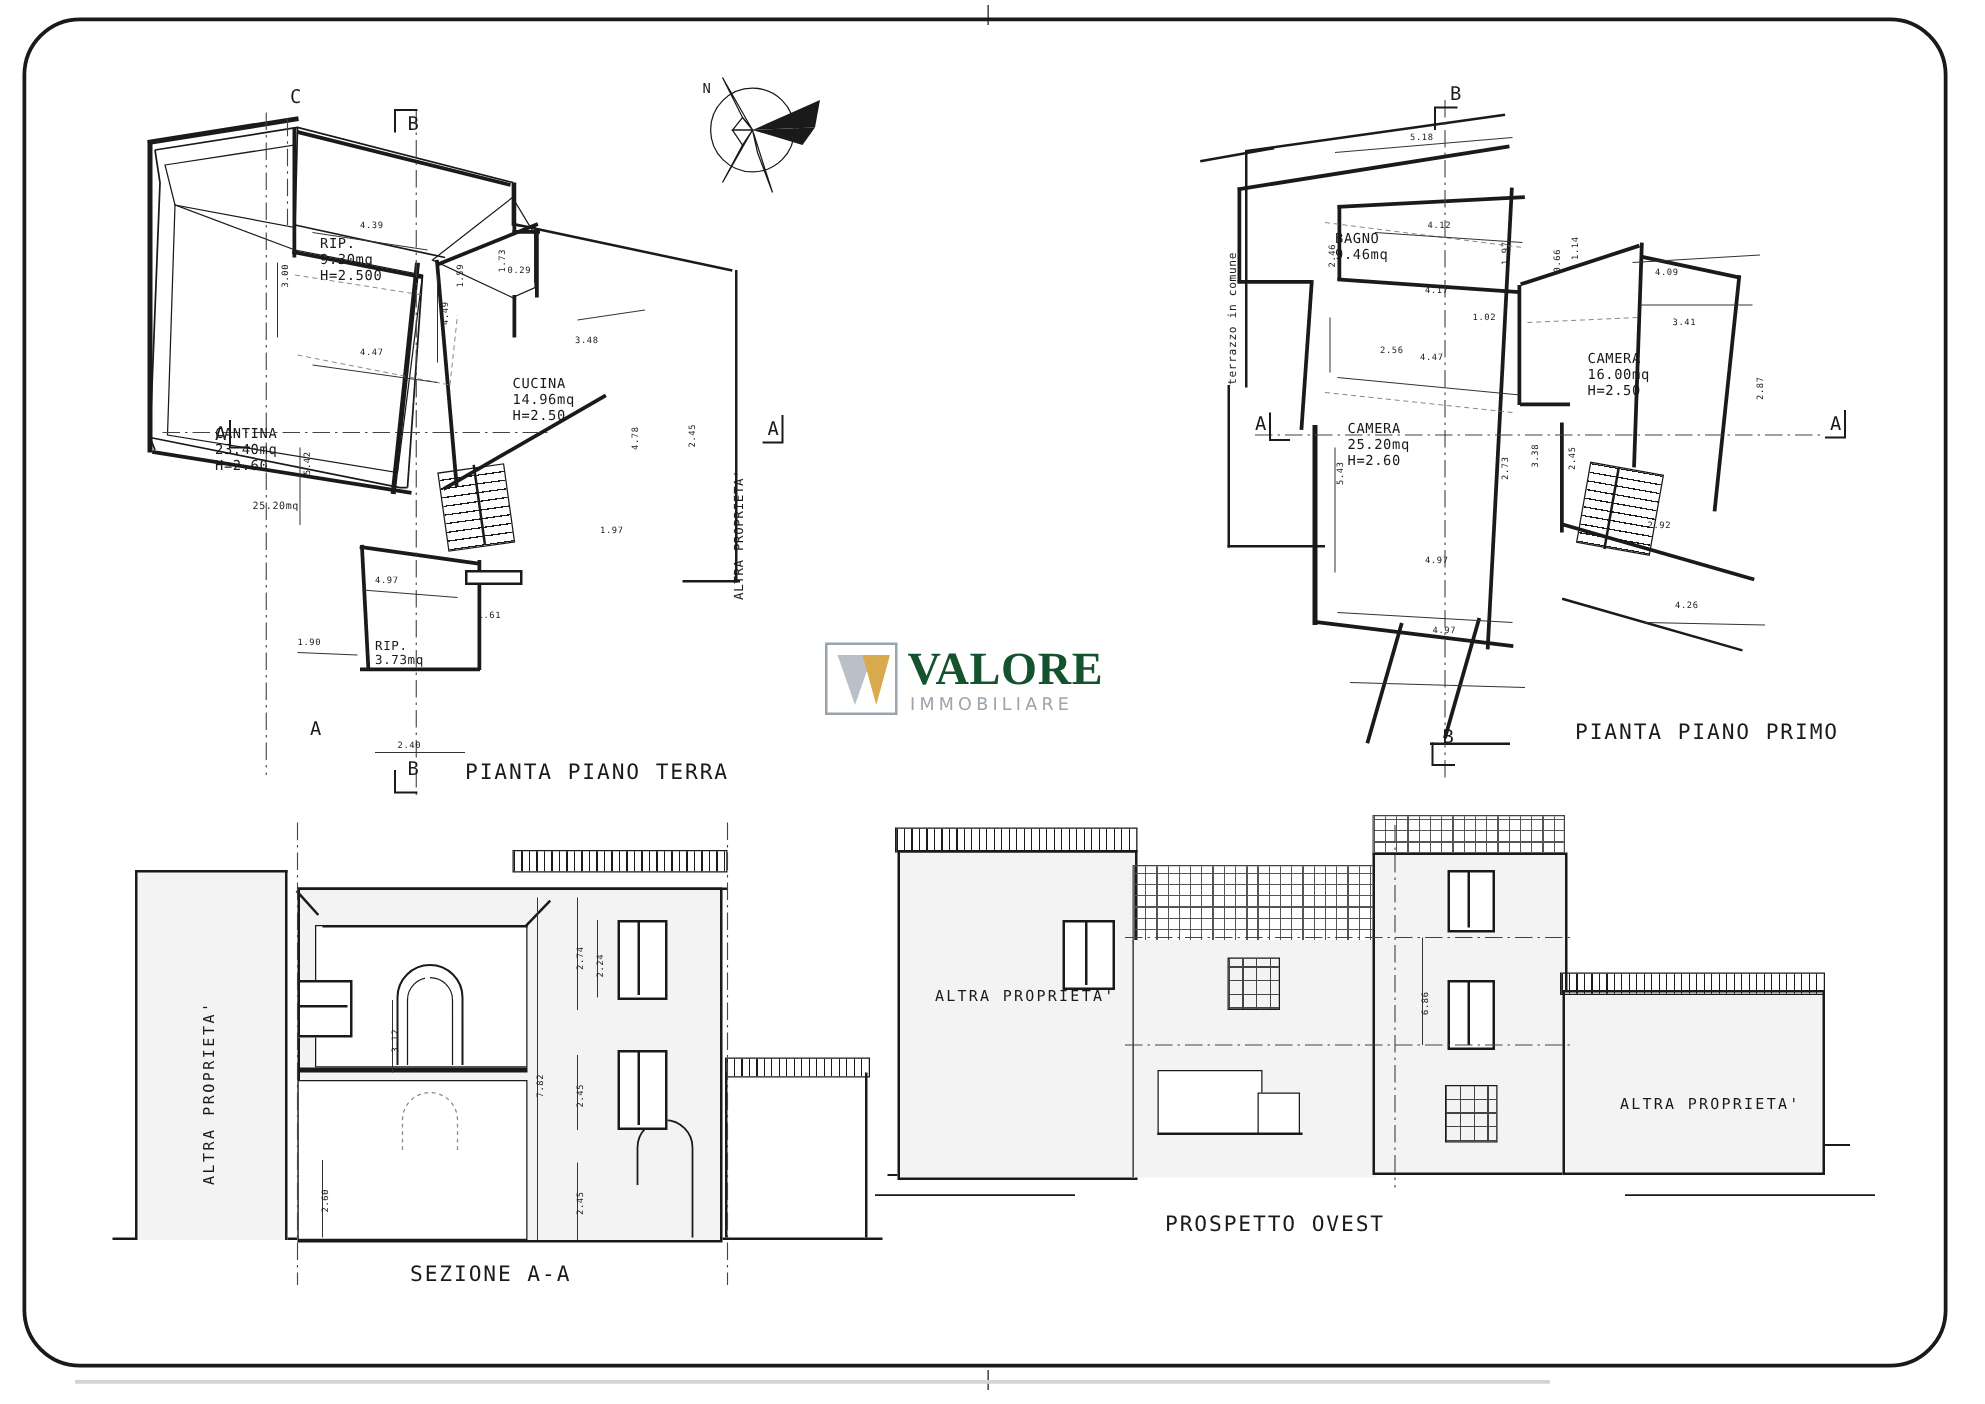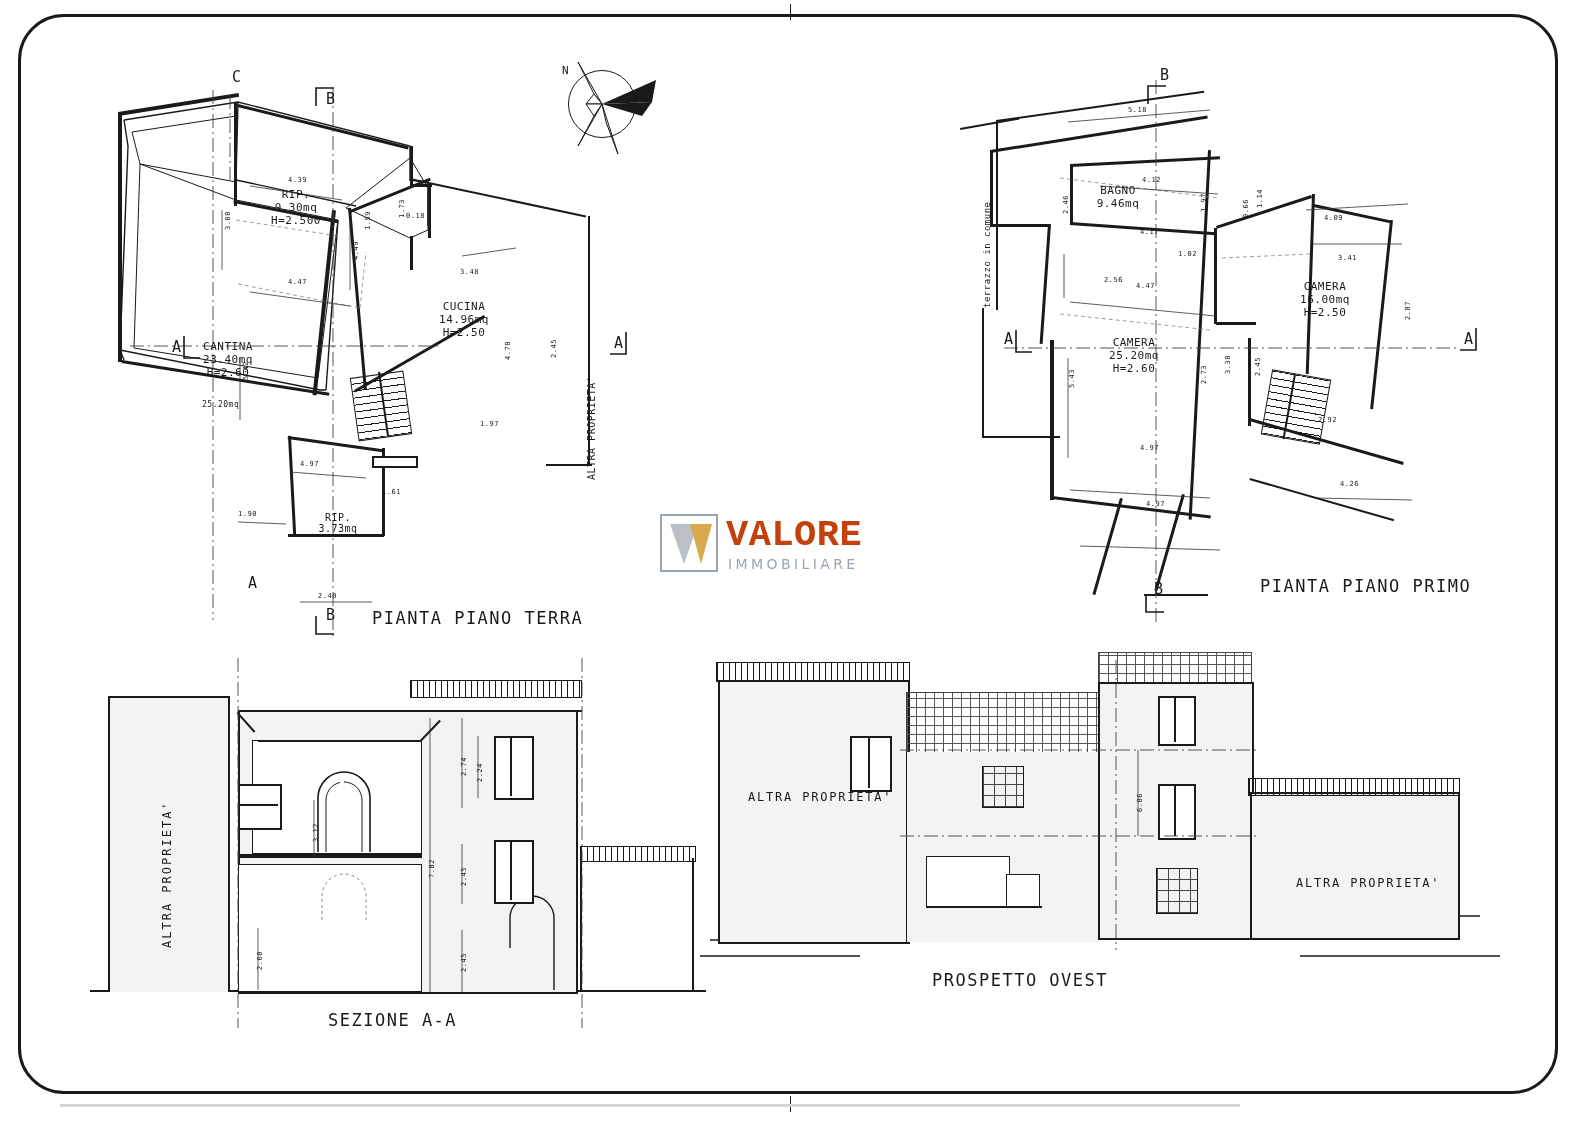--- a/index.html
+++ b/index.html
@@ -20,34 +20,34 @@
 
   .txt{position:absolute;white-space:nowrap;font-family:"DejaVu Sans Mono",monospace;letter-spacing:.5px;}
   .t7{font-size:7px;}
   .t8{font-size:8px;}
   .t9{font-size:9px;}
   .t10{font-size:10px;}
   .t11{font-size:11px;}
   .t12{font-size:12px;}
   .t15{font-size:15px;}
   .rot90{transform:rotate(-90deg);transform-origin:0 0;}
-  .ctr{text-align:center;}
+  .ctr{}
 
   
   .calcbox{position:absolute;left:656px;top:230px;width:325px;height:252px;border:1px solid #1a1a1a;background:#ffffff;}
   .calc-line{position:absolute;left:18px;white-space:nowrap;font-size:13px;letter-spacing:1.2px;}
   .calc-underline{position:absolute;left:18px;width:248px;height:1px;background:#1a1a1a;}
   .totbox{position:absolute;border:1px solid #1a1a1a;padding:2px 6px;font-size:13px;letter-spacing:1.2px;}
 
   
   .logo{position:absolute;left:660px;top:512px;width:262px;height:72px;}
   .logo-mark{position:absolute;left:0;top:2px;width:58px;height:58px;border:2px solid #9aa4ad;box-sizing:border-box;background:#fff;}
   .logo-v1{position:absolute;left:8px;top:8px;width:0;height:0;border-left:14px solid transparent;border-right:14px solid transparent;border-top:40px solid #b9c0c7;}
   .logo-v2{position:absolute;left:28px;top:8px;width:0;height:0;border-left:11px solid transparent;border-right:11px solid transparent;border-top:40px solid #d9a94e;}
-  .logo-text{position:absolute;left:66px;top:2px;font-family:Liberation Mono, monospace;font-size:37px;font-weight:bold;color:#c2410c;letter-spacing:0.5px;}
+  .logo-text{position:absolute;left:66px;top:2px;font-family:Liberation Serif, serif;font-size:37px;font-weight:bold;color:#14532d;letter-spacing:0.5px;}
   .logo-sub{position:absolute;left:68px;top:44px;font-family:"DejaVu Sans",sans-serif;font-size:14px;color:#9aa4ad;letter-spacing:3.4px;}
 
   
   .compass{position:absolute;left:556px;top:58px;width:104px;height:104px;}
   .compass-circle{position:absolute;left:12px;top:12px;width:68px;height:68px;border:1.5px solid #1a1a1a;border-radius:50%;box-sizing:border-box;}
 
   .hatch-roof{background-image:repeating-linear-gradient(90deg,#1a1a1a 0px,#1a1a1a 1px,transparent 1px,transparent 6px);}
   .hatch-tile{background-image:repeating-linear-gradient(90deg,#555 0px,#555 1px,transparent 1px,transparent 9px),repeating-linear-gradient(0deg,#555 0px,#555 1px,transparent 1px,transparent 9px);}
   .hatch-stair{background-image:repeating-linear-gradient(0deg,#1a1a1a 0px,#1a1a1a 1px,transparent 1px,transparent 7px);}
   .grid-win{background-image:repeating-linear-gradient(90deg,#444 0px,#444 1px,transparent 1px,transparent 11px),repeating-linear-gradient(0deg,#444 0px,#444 1px,transparent 1px,transparent 11px);}
@@ -132,21 +132,21 @@
         <line x1="250" y1="248" x2="256" y2="192"></line>
         <line x1="126" y1="160" x2="228" y2="176"></line>
       </g>
     </svg>
 
     <div class="txt t7" style="left:178px;top:116px;">4.39</div>
     <div class="txt t7 rot90" style="left:114px;top:170px;">3.00</div>
     <div class="txt t7 rot90" style="left:242px;top:200px;">4.49</div>
     <div class="txt t7 rot90" style="left:254px;top:170px;">1.59</div>
     <div class="txt t7 rot90" style="left:288px;top:158px;">1.73</div>
-    <div class="txt t7" style="left:296px;top:152px;">0.18</div>
+    <div class="txt t7" style="left:296px;top:152px;">0.29</div>
     <div class="txt t7" style="left:178px;top:218px;">4.47</div>
     <div class="txt t7 rot90" style="left:132px;top:320px;">5.42</div>
     <div class="txt t7" style="left:350px;top:208px;">3.48</div>
     <div class="txt t7" style="left:190px;top:400px;">4.97</div>
     <div class="txt t7" style="left:272px;top:428px;">1.61</div>
     <div class="txt t7" style="left:128px;top:450px;">1.90</div>
     <div class="txt t7" style="left:208px;top:532px;">2.40</div>
     <div class="txt t7" style="left:370px;top:360px;">1.97</div>
     <div class="txt t7 rot90" style="left:394px;top:300px;">4.78</div>
     <div class="txt t7 rot90" style="left:440px;top:298px;">2.45</div>

